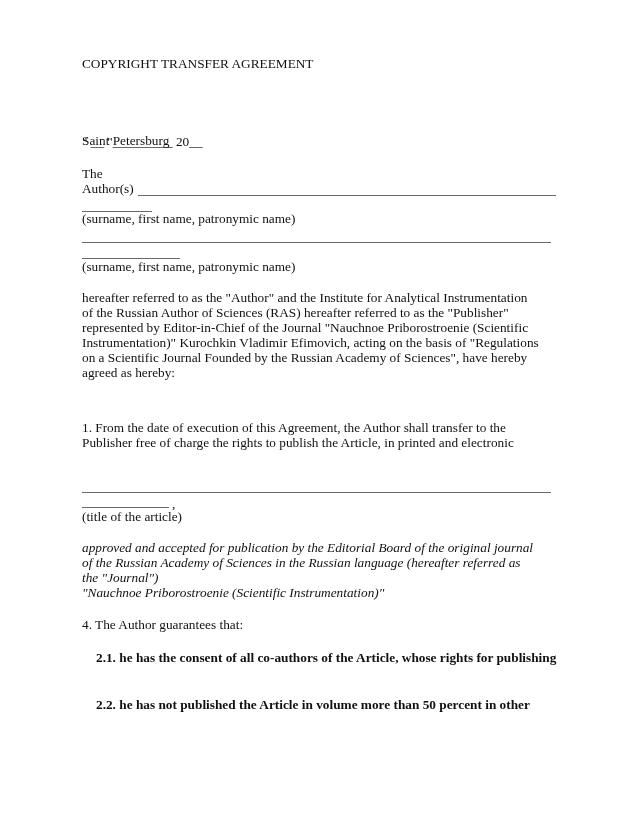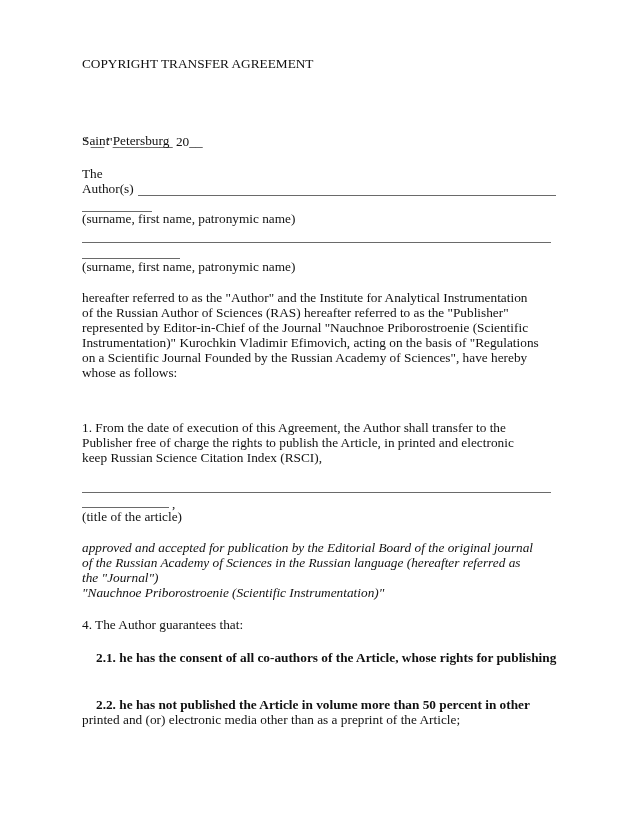--- a/index.html
+++ b/index.html
@@ -62,27 +62,26 @@
   <div class="rule" style="left:82px; width:469px; top:242px;"></div>
   <div class="rule" style="left:82px; width:98px; top:258px;"></div>
   <div class="abs" style="top:259px;">(surname, first name, patronymic name)</div>
 
   <div class="para" style="top:290px;">
     <span class="line">hereafter referred to as the "Author" and the Institute for Analytical Instrumentation</span>
     <span class="line">of the Russian Author of Sciences (RAS) hereafter referred to as the "Publisher"</span>
     <span class="line">represented by Editor-in-Chief of the Journal "Nauchnoe Priborostroenie (Scientific</span>
     <span class="line">Instrumentation)" Kurochkin Vladimir Efimovich, acting on the basis of "Regulations</span>
     <span class="line">on a Scientific Journal Founded by the Russian Academy of Sciences", have hereby</span>
-    <span class="line">whose as follows:</span>
+    <span class="line">agreed as hereby:</span>
   </div>
 
   <div class="para" style="top:420px;">
     <span class="line">1. From the date of execution of this Agreement, the Author shall transfer to the</span>
     <span class="line">Publisher free of charge the rights to publish the Article, in printed and electronic</span>
-    <span class="line">keep Russian Science Citation Index (RSCI),</span>
   </div>
 
   <div class="rule" style="left:82px; width:469px; top:492px;"></div>
   <div class="rule" style="left:82px; width:87px; top:507px;"></div>
   <div class="abs" style="left:172px; top:496px;">,</div>
   <div class="abs" style="top:509px;">(title of the article)</div>
 
   <div class="para" style="top:540px;font-style:italic;">
     <span class="line">approved and accepted for publication by the Editorial Board of the original journal</span>
     <span class="line">of the Russian Academy of Sciences in the Russian language (hereafter referred as</span>
@@ -91,16 +90,15 @@
   </div>
 
   <div class="abs" style="top:617px;">4. The Author guarantees that:</div>
 
   <div class="para" style="top:650px;">
     <span class="line indent">2.1.  he has the consent of all co-authors of the Article, whose rights for publishing</span>
   </div>
 
   <div class="para" style="top:697px;">
     <span class="line indent">2.2.  he has not published the Article in volume more than 50 percent in other</span>
-    <span class="line">printed and (or) electronic media other than as a preprint of the Article;</span>
   </div>
 
 </div>
 
 </body></html>

